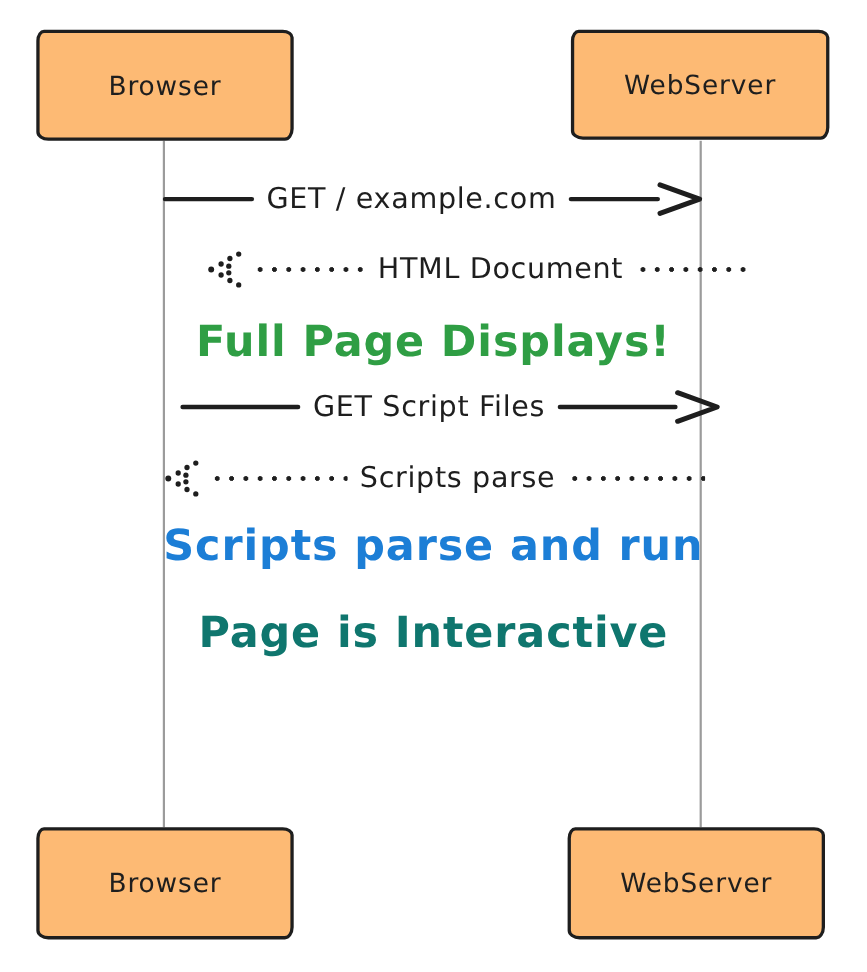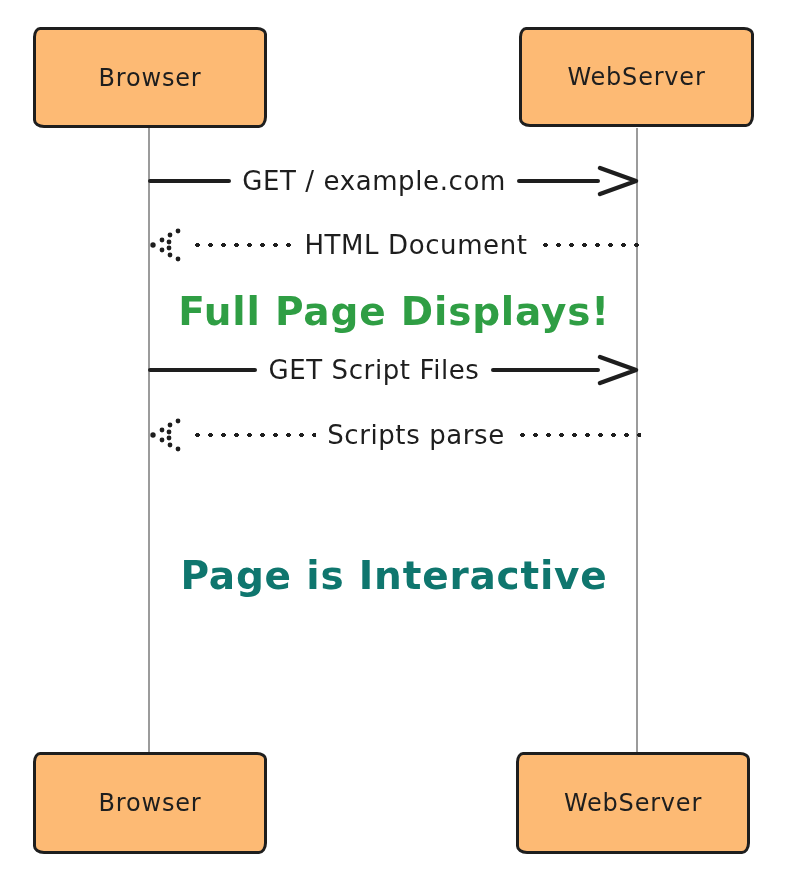--- a/index.html
+++ b/index.html
@@ -77,22 +77,22 @@
     letter-spacing: 0.6px;
     white-space: nowrap;
     color: #1e1e1e;
     flex: 0 0 auto;
   }
   .head-svg { flex: 0 0 auto; display: block; }
   .head-right { margin-left: -16px; }
   .head-left  { margin-right: -6px; }
 
   .row-1 { top: 161px; }
-  .row-2 { top: 225px; }
-  .row-3 { top: 350px; }
+  .row-2 { top: 225px; padding-left: 39px; }
+  .row-3 { top: 350px; padding-left: 16px; }
   .row-4 { top: 415px; }
 
   
   .note {
     position: absolute;
     left: 0;
     width: 788px;
     text-align: center;
     font-size: 39px;
     font-weight: bold;
@@ -170,20 +170,21 @@
         <circle cx="21" cy="21" r="2.4"></circle>
         <circle cx="30" cy="4" r="2.4"></circle>
         <circle cx="30" cy="32" r="2.4"></circle>
       </g>
     </svg>
     <div class="seg seg-dotted"></div>
     <span class="msg-label">Scripts parse</span>
     <div class="seg seg-dotted"></div>
   </div>
 
+  <div class="note note-2" style="color: rgb(28, 126, 214);">Scripts parse and run</div>
 
   <div class="note note-3" style="color: #0f766e;">Page is Interactive</div>
 
   <div class="actor-box box-bl">
     <span class="actor-label">Browser</span>
   </div>
   <div class="actor-box box-br">
     <span class="actor-label">WebServer</span>
   </div>
 

